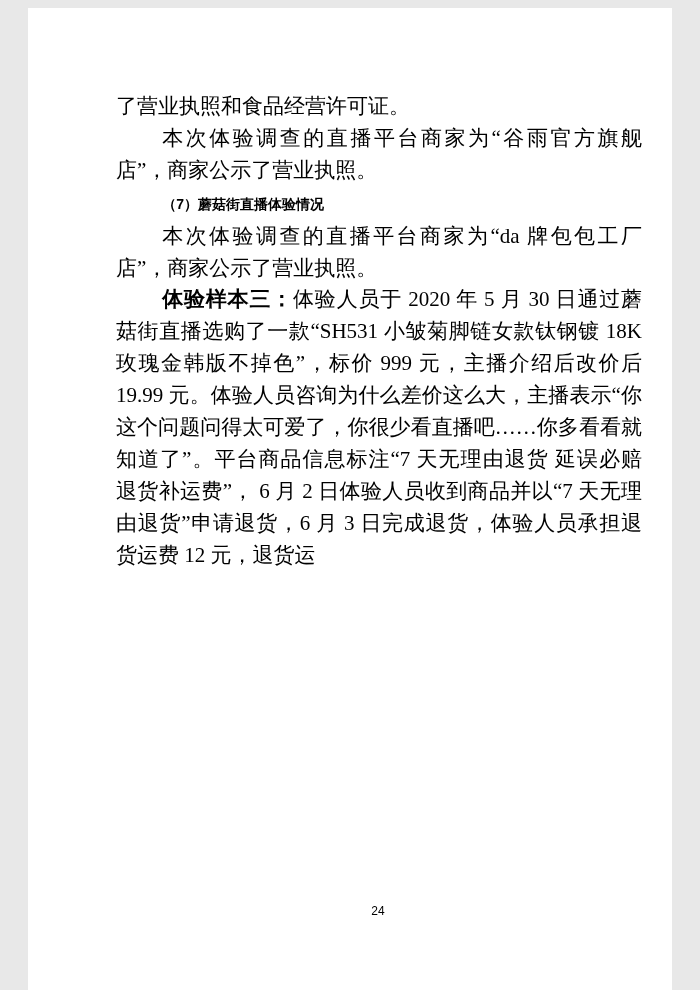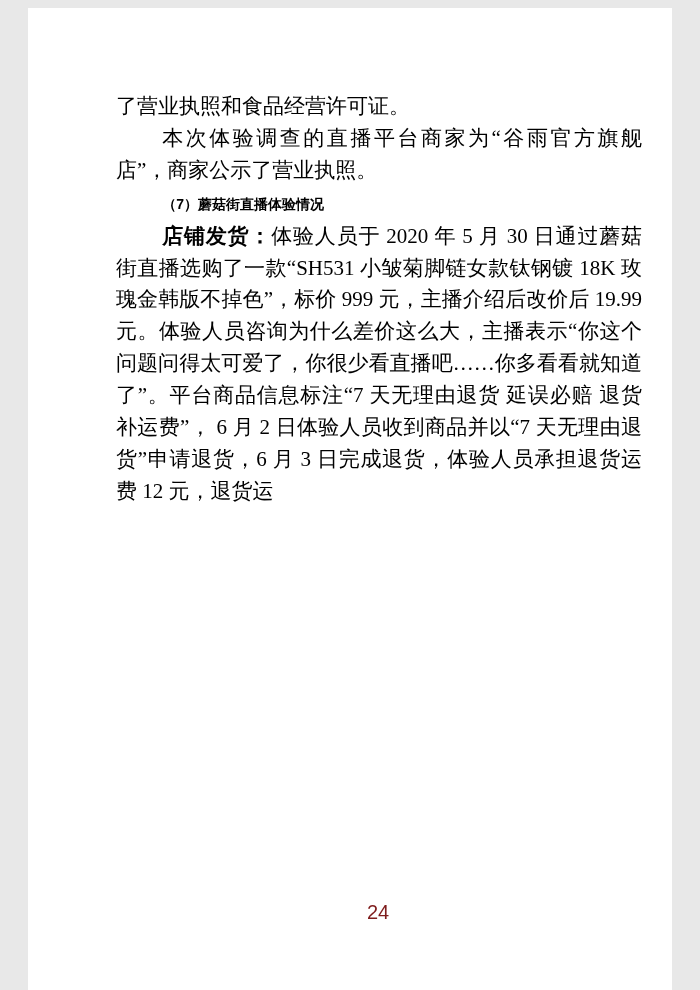--- a/index.html
+++ b/index.html
@@ -42,31 +42,32 @@
     font-size: 14px;
   }
   .footer {
     position: absolute;
     left: 0;
     top: 893px;
     width: 700px;
     text-align: center;
   }
   .page-number {
-    font-size: 20px;
+    font-size: 12px;
     font-family: "Liberation Sans", "DejaVu Sans", sans-serif;
-    color: #7f1d1d;
+    color: #000000;
   }
 </style>
 </head>
 <body>
 
 <div class="page">
   <div class="doc-body" id="doc-body">
       <p class="para"><span class="run">了营业执照和食品经营许可证。</span></p>
       <p class="para indent"><span class="run">本次体验调查的直播平台商家为“谷雨官方旗舰店”，商家公示了营业执照。</span></p>
       <p class="para indent heading"><span class="run bold">（7）蘑菇街直播体验情况</span></p>
-      <p class="para indent"><span class="run bold">店铺发货：</span><span class="run">体验人员于 2020 年 5 月 30 日通过蘑菇街直播选购了一款“SH531 小皱菊脚链女款钛钢镀 18K 玫瑰金韩版不掉色”，标价 999 元，主播介绍后改价后 19.99 元。体验人员咨询为什么差价这么大，主播表示“你这个问题问得太可爱了，你很少看直播吧……你多看看就知道了”。平台商品信息标注“7 天无理由退货 延误必赔 退货补运费”， 6 月 2 日体验人员收到商品并以“7 天无理由退货”申请退货，6 月 3 日完成退货，体验人员承担退货运费 12 元，退货运</span></p>
+      <p class="para indent"><span class="run">本次体验调查的直播平台商家为“da 牌包包工厂店”，商家公示了营业执照。</span></p>
+      <p class="para indent"><span class="run bold">体验样本三：</span><span class="run">体验人员于 2020 年 5 月 30 日通过蘑菇街直播选购了一款“SH531 小皱菊脚链女款钛钢镀 18K 玫瑰金韩版不掉色”，标价 999 元，主播介绍后改价后 19.99 元。体验人员咨询为什么差价这么大，主播表示“你这个问题问得太可爱了，你很少看直播吧……你多看看就知道了”。平台商品信息标注“7 天无理由退货 延误必赔 退货补运费”， 6 月 2 日体验人员收到商品并以“7 天无理由退货”申请退货，6 月 3 日完成退货，体验人员承担退货运费 12 元，退货运</span></p>
     </div>
   <div class="footer">
     <span class="page-number">24</span>
   </div>
 </div>
 
 </body></html>

